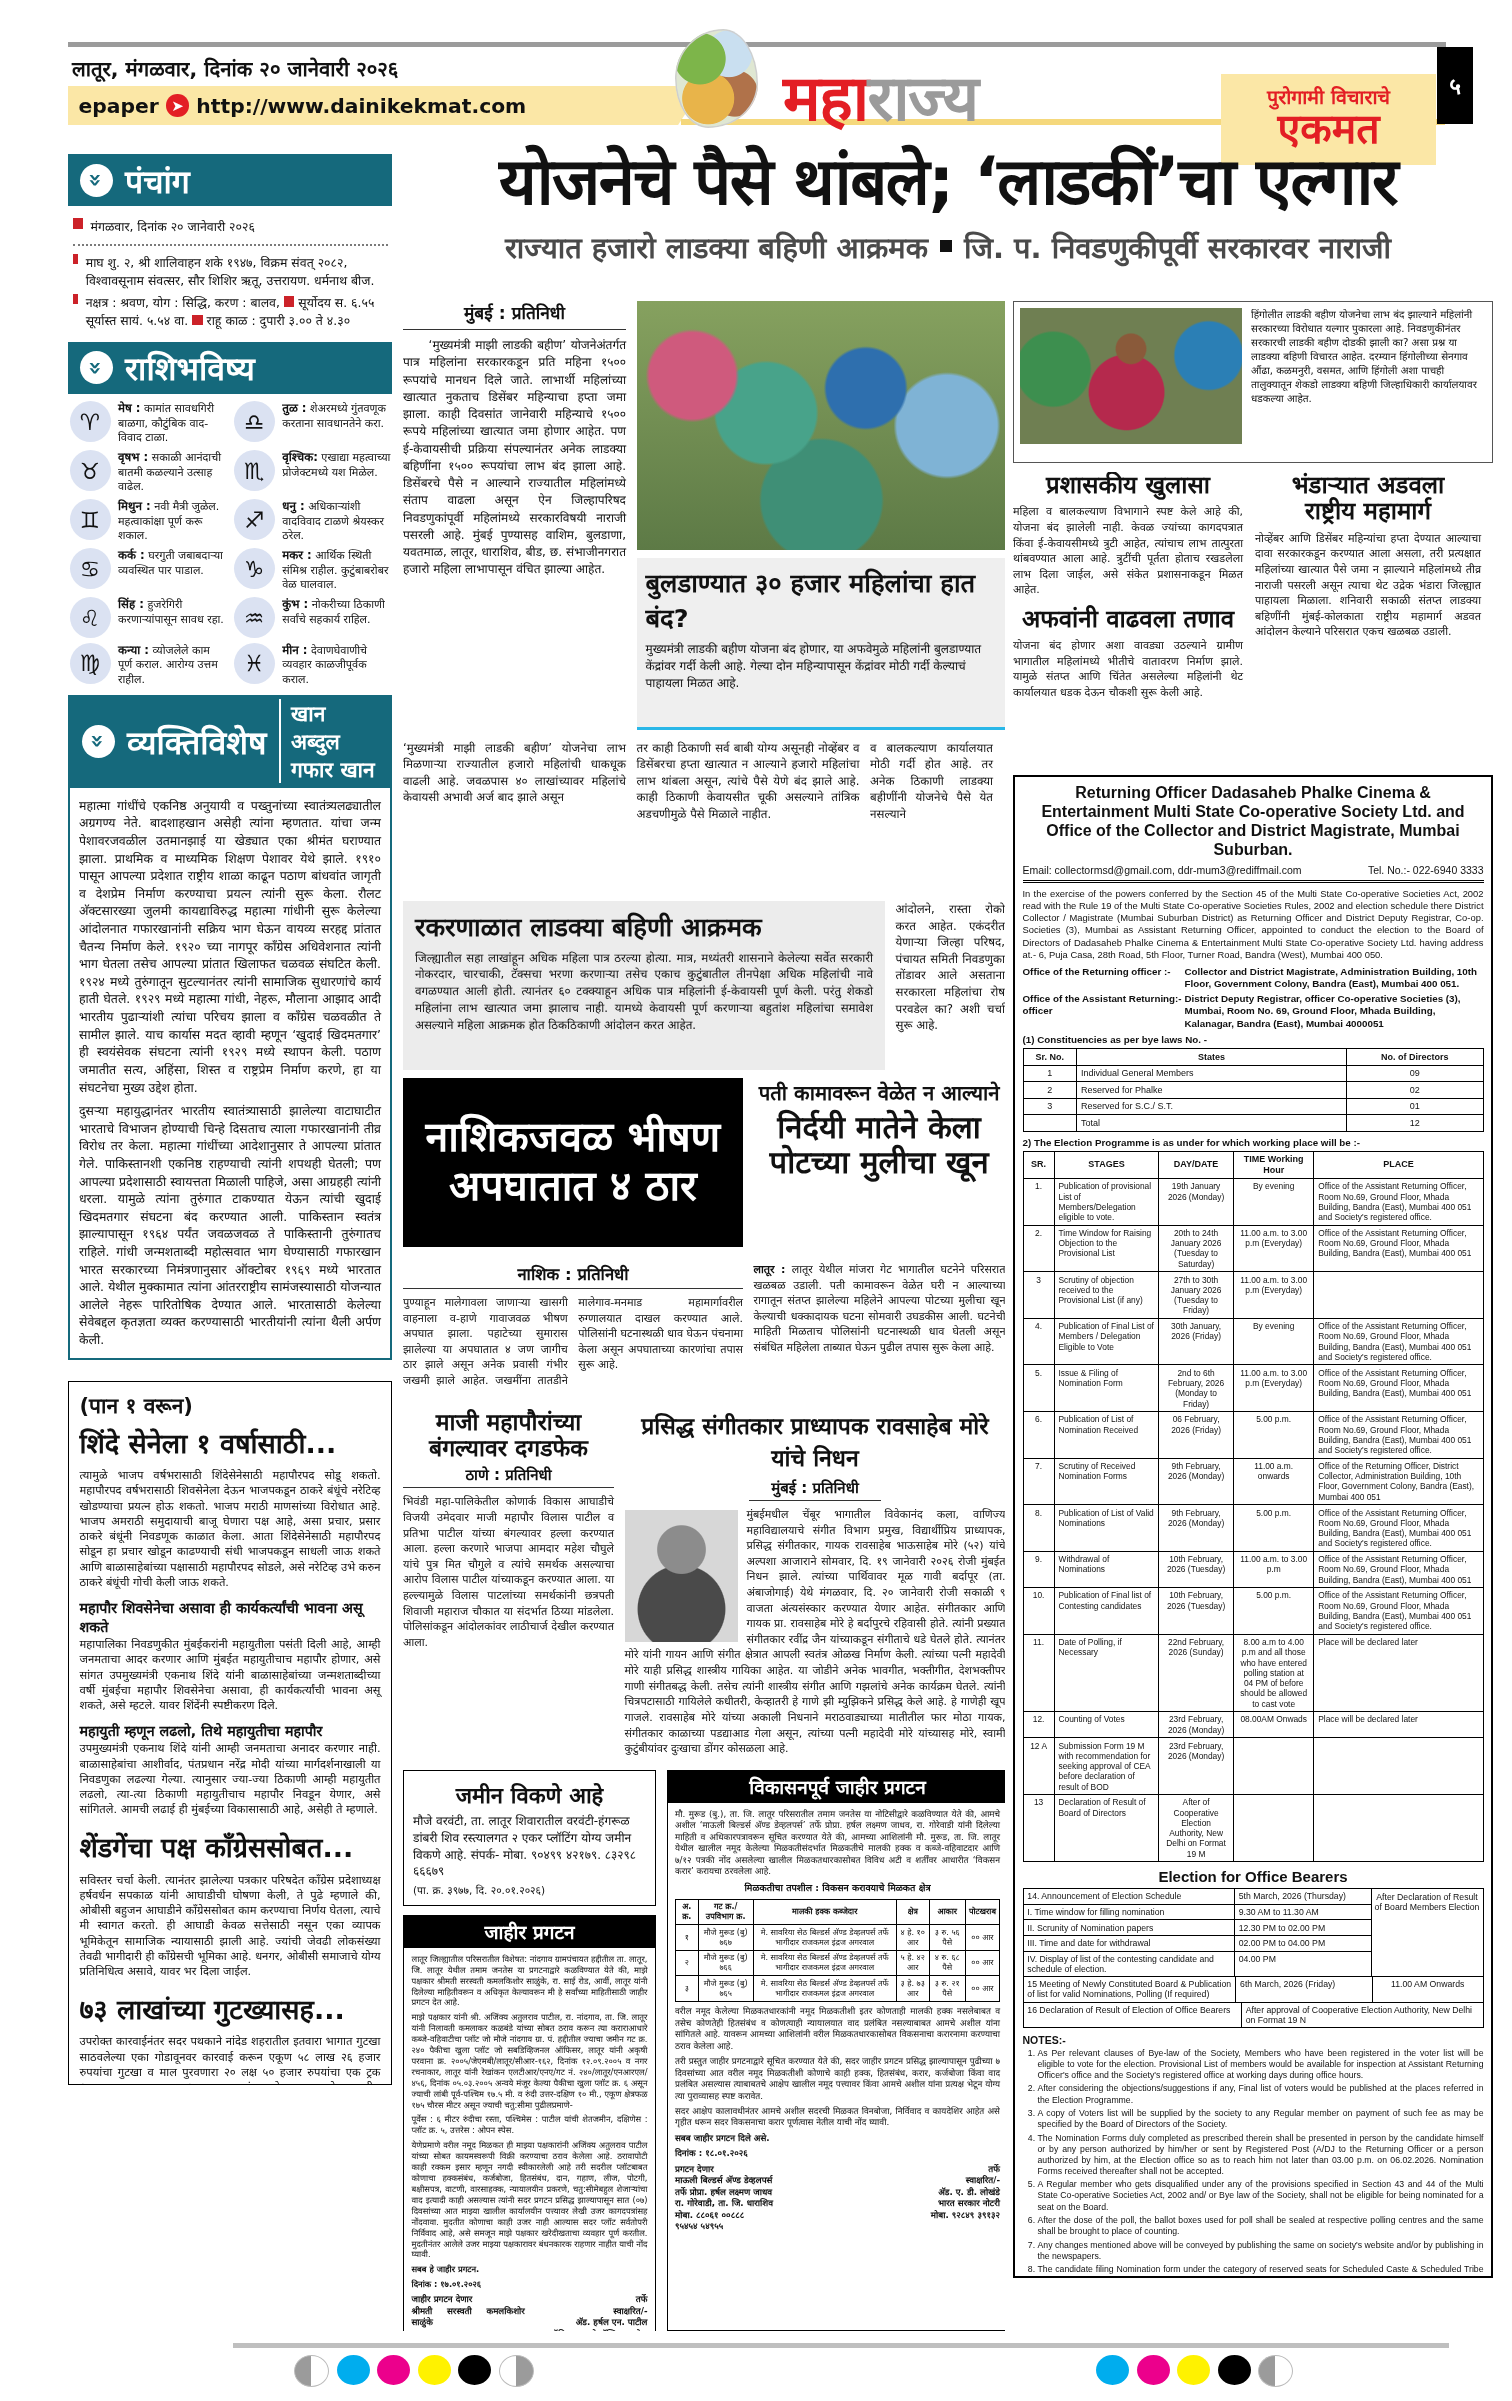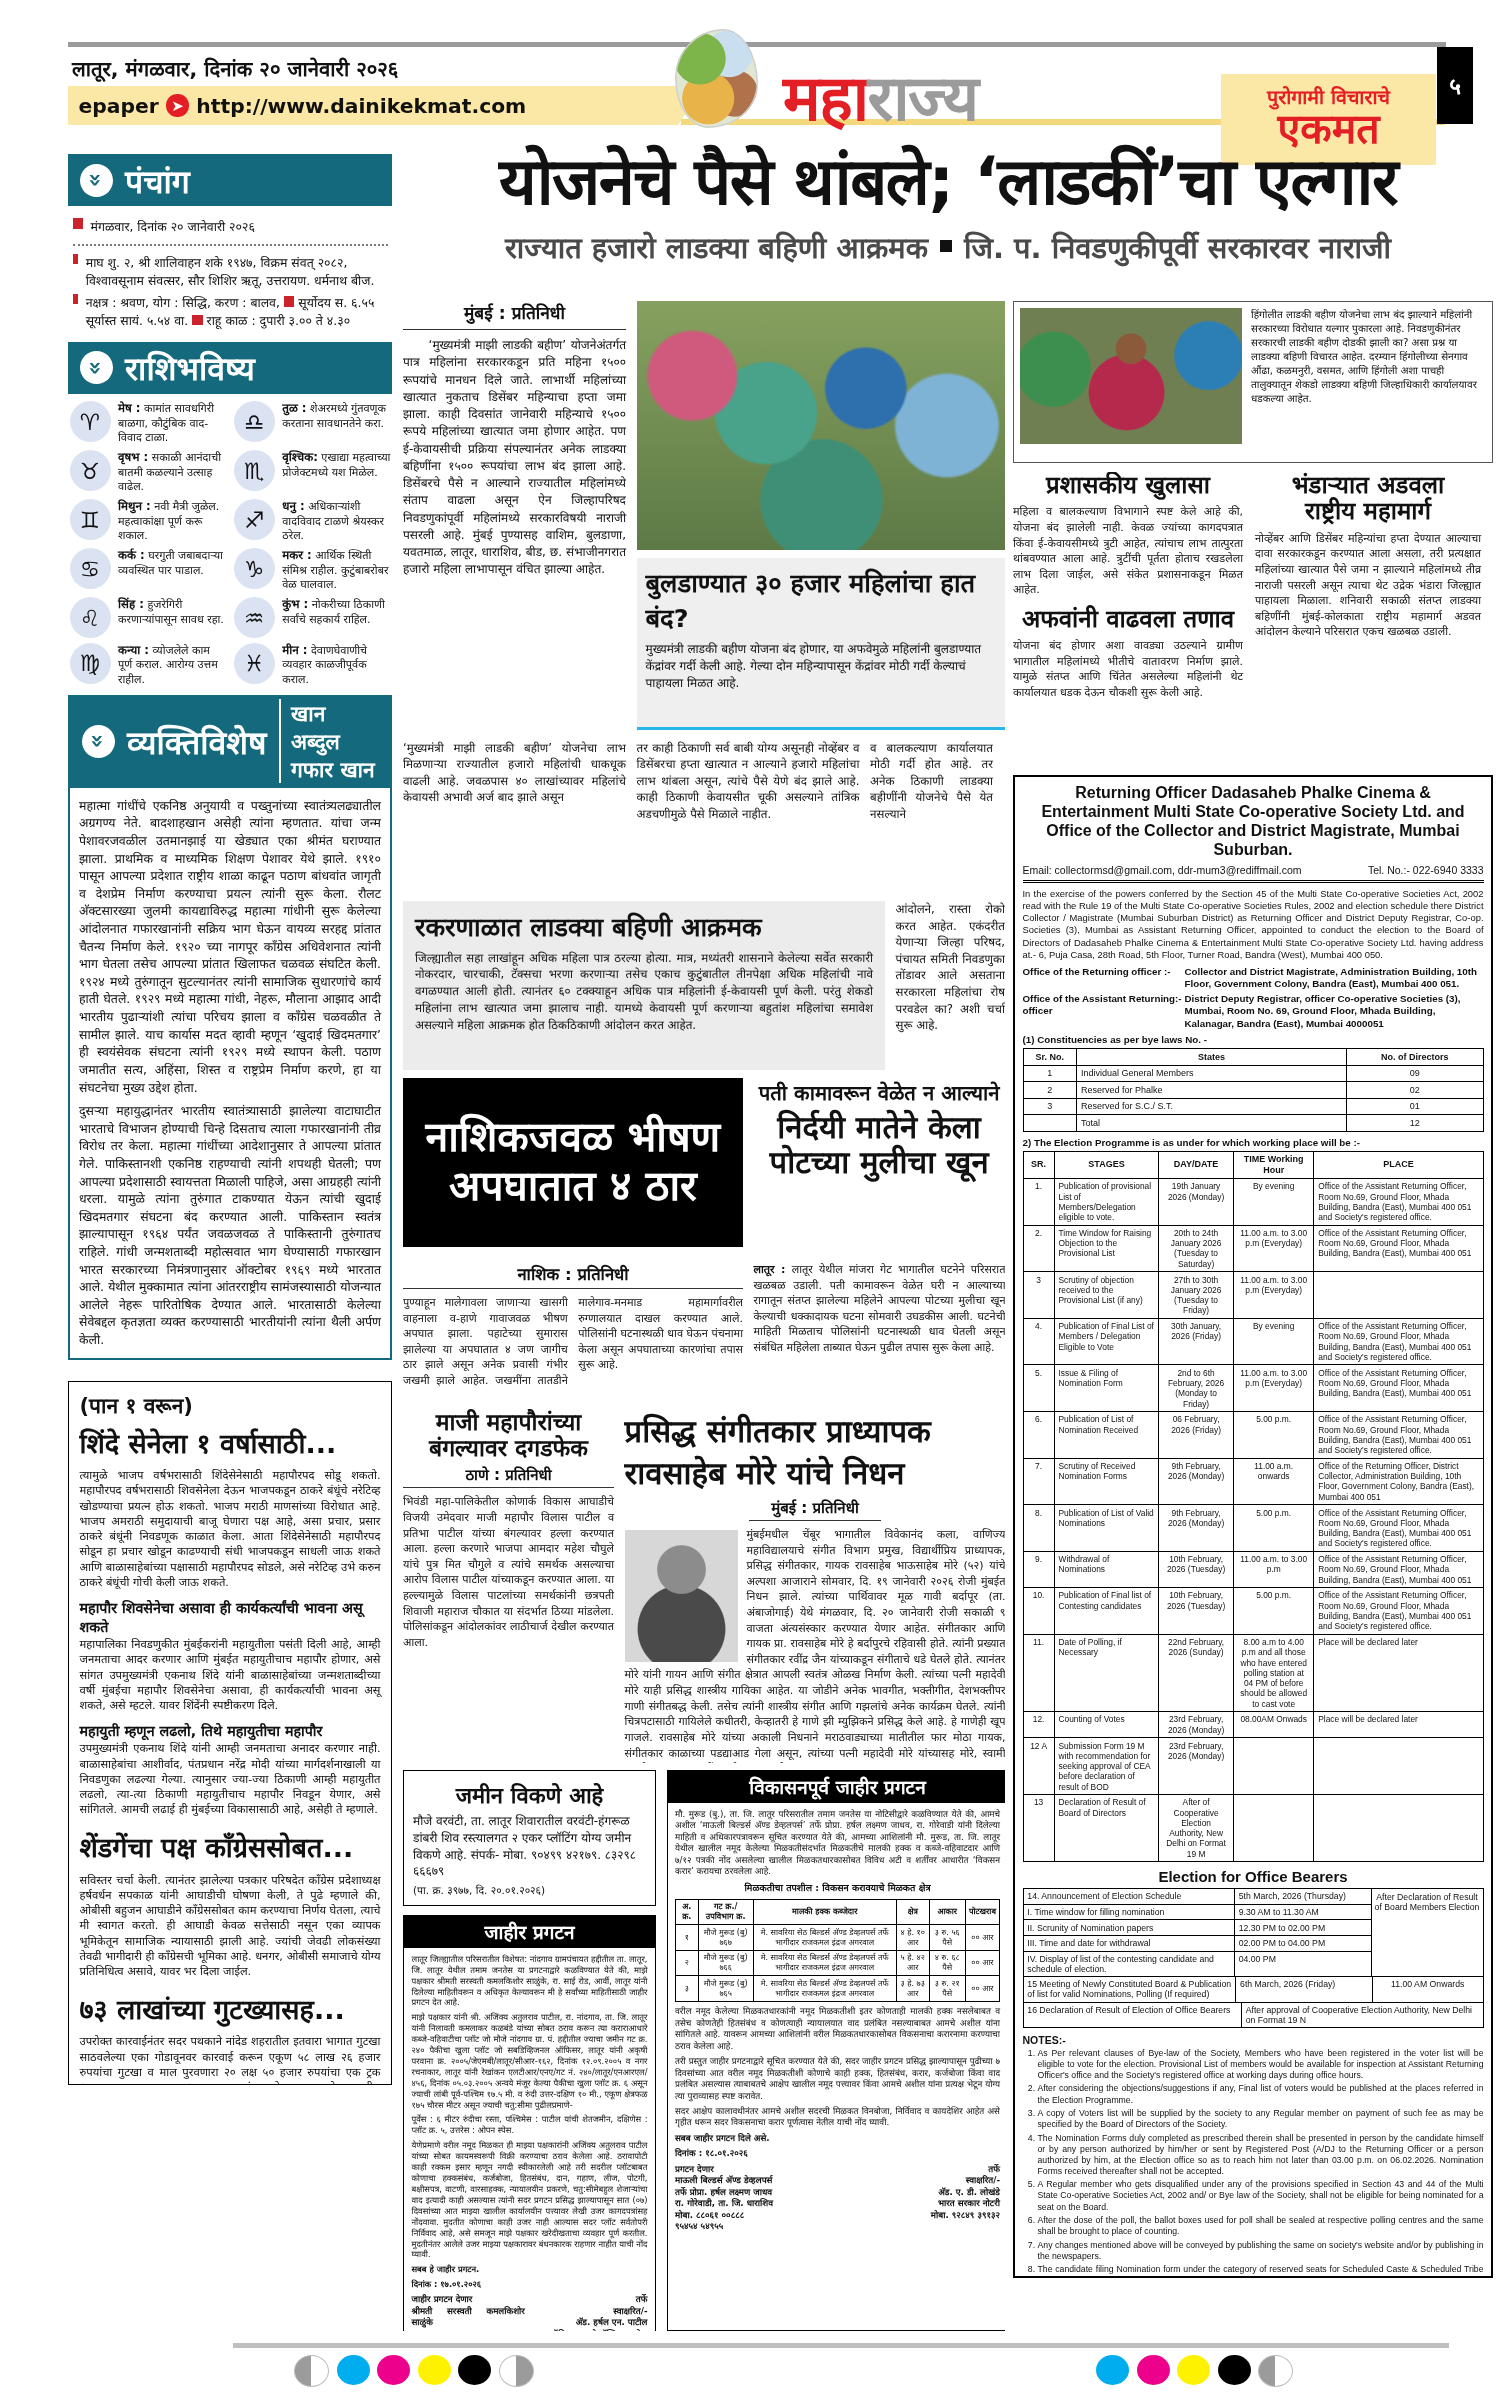--- a/index.html
+++ b/index.html
@@ -89,21 +89,21 @@
   .yav p{margin:0;font-size:11.7px;line-height:1.45;text-align:justify;}
   .blackbox{background:#000;color:#fff;width:340px;height:169px;display:flex;align-items:center;
     justify-content:center;text-align:center;font-size:41px;font-weight:bold;line-height:1.2;}
   .murderhead{width:252px;text-align:center;}
   .murderhead .pre{font-size:20.3px;font-weight:bold;margin:0 0 4.5px;}
   .murderhead .big{font-size:31px;font-weight:bold;line-height:1.12;margin:0;}
   .twocol{column-count:2;column-gap:10.5px;}
   .story h5{font-size:16.6px;font-weight:bold;text-align:center;margin:0 0 6px;border-bottom:1.5px solid #333;padding-bottom:3px;}
   .thane h3{font-size:23px;text-align:center;margin:0 0 3px;line-height:1.15;}
   .thane .dl{font-size:15px;font-weight:bold;text-align:center;border-bottom:1.5px solid #333;padding-bottom:3px;margin-bottom:6px;}
-  .music h3{font-size:31px;text-align:left;margin:0 0 4.5px;}
+  .music h3{font-size:23px;text-align:center;margin:0 0 4.5px;}
   .music .dl{font-size:15px;font-weight:bold;text-align:center;margin:0 0 6px;border-bottom:1.5px solid #333;display:inline-block;padding:0 22.6px 3px;}
   .photo-man{float:left;width:113px;height:132px;margin:3px 9px 4.5px 0;background:
     radial-gradient(circle at 50% 30%,#8c8c8c 0 22%,transparent 23%),
     radial-gradient(circle at 50% 75%,#4a4a4a 0 38%,transparent 39%),#d7d7d7;}
   
   .landad{border:1.5px solid #000;padding:7.5px 9px;margin-bottom:9px;}
   .landad h3{text-align:center;font-size:22px;margin:0 0 4.5px;}
   .landad p{margin:0;font-size:12px;line-height:1.4;}
   .landad .note{font-size:10.5px;margin-top:3px;}
   .adbox{border:1.5px solid #000;}

